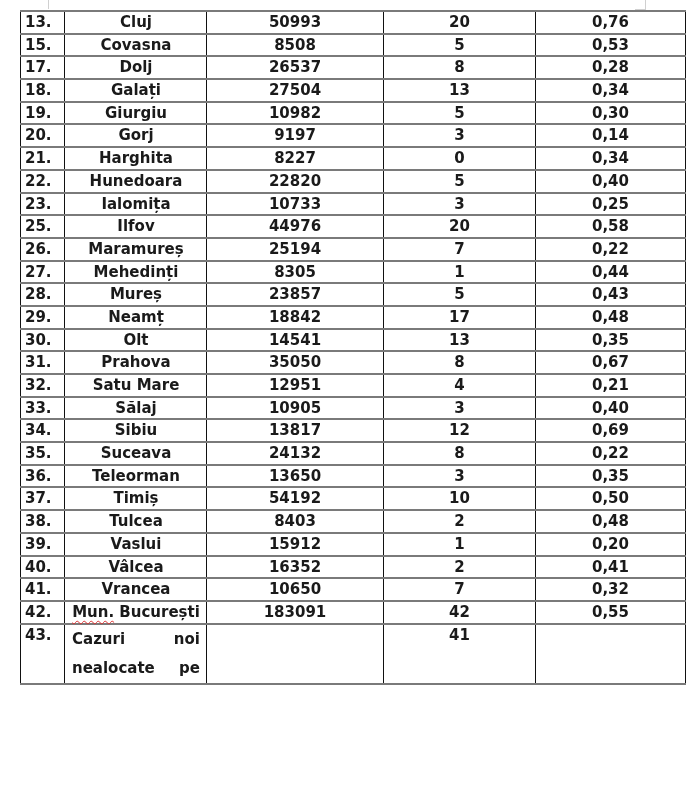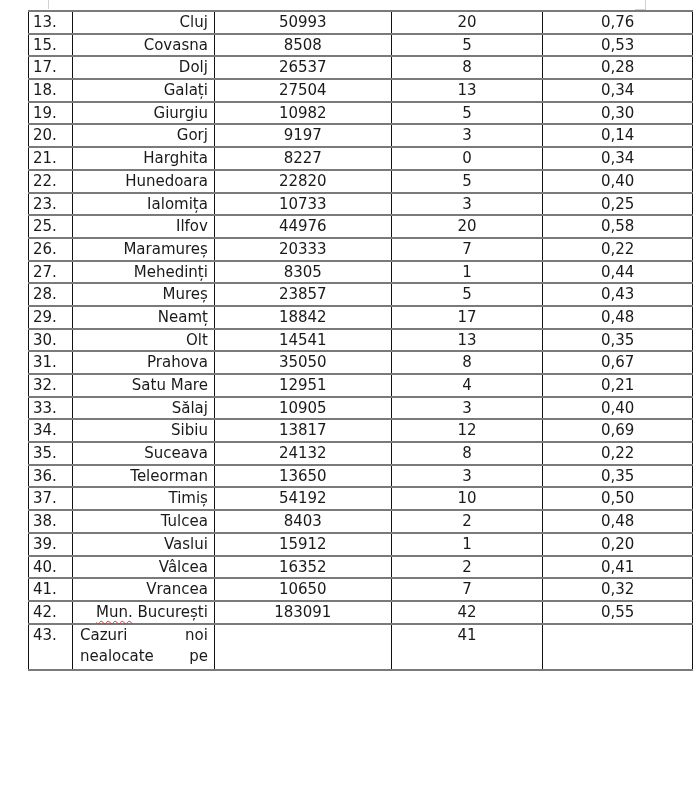--- a/index.html
+++ b/index.html
@@ -1,34 +1,34 @@
 <!DOCTYPE html>
 <html><head>
 <meta charset="utf-8">
 <style>
   html, body { margin: 0; padding: 0; background: #ffffff; }
   body { width: 693px; height: 811px; position: relative; overflow: hidden;
          font-family: "DejaVu Sans", sans-serif; color: #1a1a1a; }
   .corner-mark { position: absolute; border-color: #d0d0d0; border-style: solid; }
   .corner-tl { left: 48px; top: 0; width: 0; height: 9px; border-width: 0 0 0 1px; }
   .corner-tr { left: 635px; top: 0; width: 10px; height: 9px; border-width: 0 1px 1px 0; }
-  table { position: absolute; left: 28px; top: 10px; border-collapse: collapse; table-layout: fixed; }
+  table { position: absolute; left: 20px; top: 10px; border-collapse: collapse; table-layout: fixed; font-weight: bold; }
   td { border-left: 1.5px solid #111; border-right: 1.5px solid #111;
        border-top: 2px solid #7a7a7a; border-bottom: 2px solid #7a7a7a;
        height: 20.7px; padding: 0 6px; font-size: 15px; line-height: 20px;
        vertical-align: top; white-space: nowrap; }
   col.c-nr { width: 44px; }
   col.c-name { width: 142px; }
   col.c-total { width: 177px; }
   col.c-new { width: 152px; }
   col.c-rate { width: 150px; }
   td.nr { text-align: left; padding-left: 4px; }
-  td.name { text-align: right; padding-left: 7px; }
+  td.name { text-align: center; padding-left: 7px; }
   td.num { text-align: center; }
-  td.wrap { white-space: normal; text-align: justify; text-align-last: justify; line-height: 21px; height: 44px; }
+  td.wrap { white-space: normal; text-align: justify; text-align-last: justify; line-height: 29px; height: 44px; }
   .spell { text-decoration: underline wavy #d33; text-underline-offset: 3px; text-decoration-thickness: 1px; }
 </style>
 </head>
 <body>
 
 <div class="corner-mark corner-tl"></div>
 <div class="corner-mark corner-tr"></div>
 
 <table>
   <colgroup>
@@ -105,21 +105,21 @@
       <tr>
         <td class="nr">25.</td>
         <td class="name">Ilfov</td>
         <td class="num">44976</td>
         <td class="num">20</td>
         <td class="num">0,58</td>
       </tr>
       <tr>
         <td class="nr">26.</td>
         <td class="name">Maramureș</td>
-        <td class="num">20333</td>
+        <td class="num">25194</td>
         <td class="num">7</td>
         <td class="num">0,22</td>
       </tr>
       <tr>
         <td class="nr">27.</td>
         <td class="name">Mehedinți</td>
         <td class="num">8305</td>
         <td class="num">1</td>
         <td class="num">0,44</td>
       </tr>

